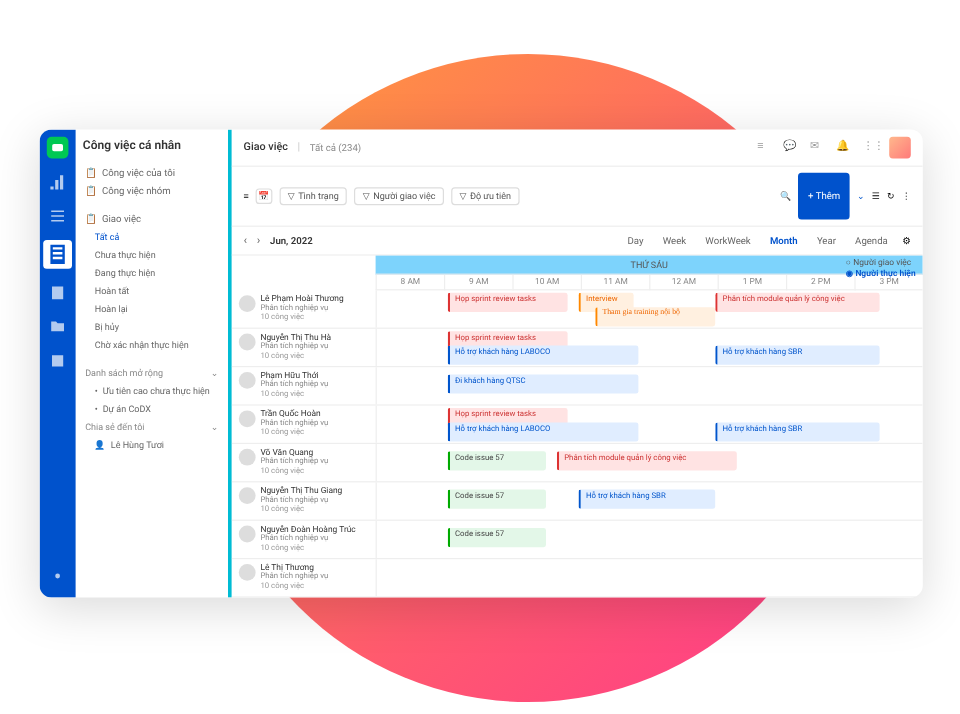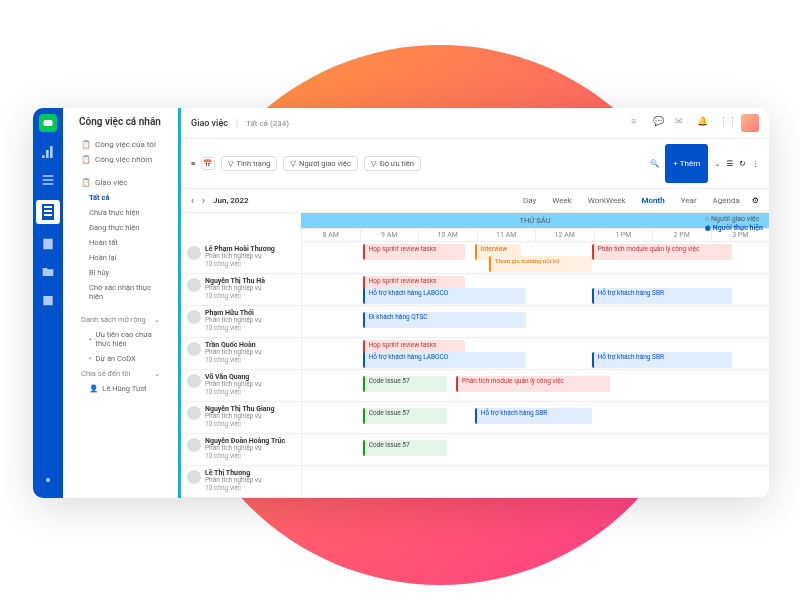--- a/index.html
+++ b/index.html
@@ -4,28 +4,28 @@
 <style>
 *{box-sizing:border-box;margin:0;padding:0;font-family:-apple-system,BlinkMacSystemFont,"Segoe UI",Roboto,sans-serif}
 body{width:800px;height:595px;position:relative;overflow:hidden;background:#fff}
 .bg-circle{position:absolute;width:540px;height:540px;border-radius:50%;background:linear-gradient(135deg,#ff9d3a 0%,#ff5a6e 60%,#ff3a8a 100%);left:170px;top:45px;z-index:0}
 .window{position:absolute;left:33px;top:108px;width:736px;height:390px;background:#fff;border-radius:10px;box-shadow:0 8px 40px rgba(0,0,0,.15);z-index:1;display:flex;overflow:hidden}
 .iconbar{width:30px;background:#0052cc;display:flex;flex-direction:column;align-items:center;padding-top:6px;gap:12px}
 .iconbar .logo{width:18px;height:18px;background:#00c853;border-radius:4px;display:flex;align-items:center;justify-content:center}
 .iconbar .item{width:16px;height:16px;color:#fff;opacity:.7;display:flex;align-items:center;justify-content:center;cursor:pointer}
 .iconbar .item.active{opacity:1;background:#fff;color:#0052cc;width:24px;height:24px;border-radius:3px}
 .iconbar .gear{margin-top:auto;margin-bottom:10px}
-.sidebar{width:118px;border-right:3px solid #00bcd4;padding:8px 16px;font-size:8px;color:#555}
+.sidebar{width:130px;border-right:3px solid #00bcd4;padding:8px 6px;font-size:8px;color:#555}
 .sidebar h3{font-size:10px;color:#333;font-weight:600;margin-bottom:10px}
 .side-sec{margin-bottom:8px}
 .side-link{display:flex;align-items:center;gap:4px;padding:3px 2px;color:#666;cursor:pointer}
 .side-link.active{color:#0052cc;font-weight:600}
 .side-sub{padding-left:8px}
 .side-sub .side-link{font-size:7.5px}
-.side-sub .bullet{color:#0052cc;font-weight:700}
+.side-sub .bullet{color:#0052cc;font-weight:400}
 .side-group{color:#888;font-size:7.5px;padding:3px 2px;display:flex;justify-content:space-between;align-items:center;cursor:pointer}
 .main{flex:1;display:flex;flex-direction:column;overflow:hidden}
 .topbar{display:flex;align-items:center;padding:6px 10px;border-bottom:1px solid #eee;font-size:9px;gap:8px}
 .topbar .breadcrumb{font-weight:500;color:#333}
 .topbar .count{color:#888;font-size:8px}
 .topbar .spacer{flex:1}
 .topbar .ticon{width:14px;height:14px;color:#999;cursor:pointer}
 .topbar .avatar{width:18px;height:18px;border-radius:3px;background:linear-gradient(135deg,#ffb88c,#ff7a7a)}
 .filterbar{display:flex;align-items:center;padding:5px 10px;gap:6px;font-size:7.5px;border-bottom:1px solid #eee}
 .filter-chip{border:1px solid #ddd;border-radius:3px;padding:2px 6px;display:flex;align-items:center;gap:3px;color:#555;cursor:pointer}
@@ -45,21 +45,21 @@
 .dayhead .radios .sel{color:#0052cc;font-weight:600}
 .hourrow{display:flex;font-size:7px;color:#888}
 .hourrow .namecol{width:120px}
 .hourrow .hours{flex:1;display:flex}
 .hourrow .hours div{flex:1;text-align:center;padding:2px;border-left:1px solid #eee;border-bottom:1px solid #eee}
 .grid{flex:1;overflow-y:auto}
 .prow{display:flex;border-bottom:1px solid #eee;min-height:32px}
 .pname{width:120px;padding:3px 6px;display:flex;gap:4px;align-items:flex-start}
 .pname .pavatar{width:14px;height:14px;border-radius:50%;background:#ddd;flex-shrink:0;margin-top:1px}
 .pname .ptxt{font-size:7px;line-height:1.2}
-.pname .ptxt .n{font-weight:700;color:#333}
+.pname .ptxt .n{font-weight:400;color:#333}
 .pname .ptxt .r{color:#888;font-size:6.5px}
 .pname .ptxt .c{color:#999;font-size:6.5px}
 .ptasks{flex:1;position:relative;border-left:1px solid #eee}
 .task{position:absolute;height:16px;font-size:6.5px;padding:1px 4px;border-radius:2px;white-space:nowrap;overflow:hidden;color:#444;border-left:2px solid}
 .t-green{background:#e3f7e8;border-color:#0a0}
 .t-red{background:#ffe3e3;border-color:#d33;color:#c33}
 .t-orange{background:#fff0e0;border-color:#f80;color:#e60}
 .t-blue{background:#e0edff;border-color:#05c;color:#05c}
 svg{width:100%;height:100%}
 </style>

